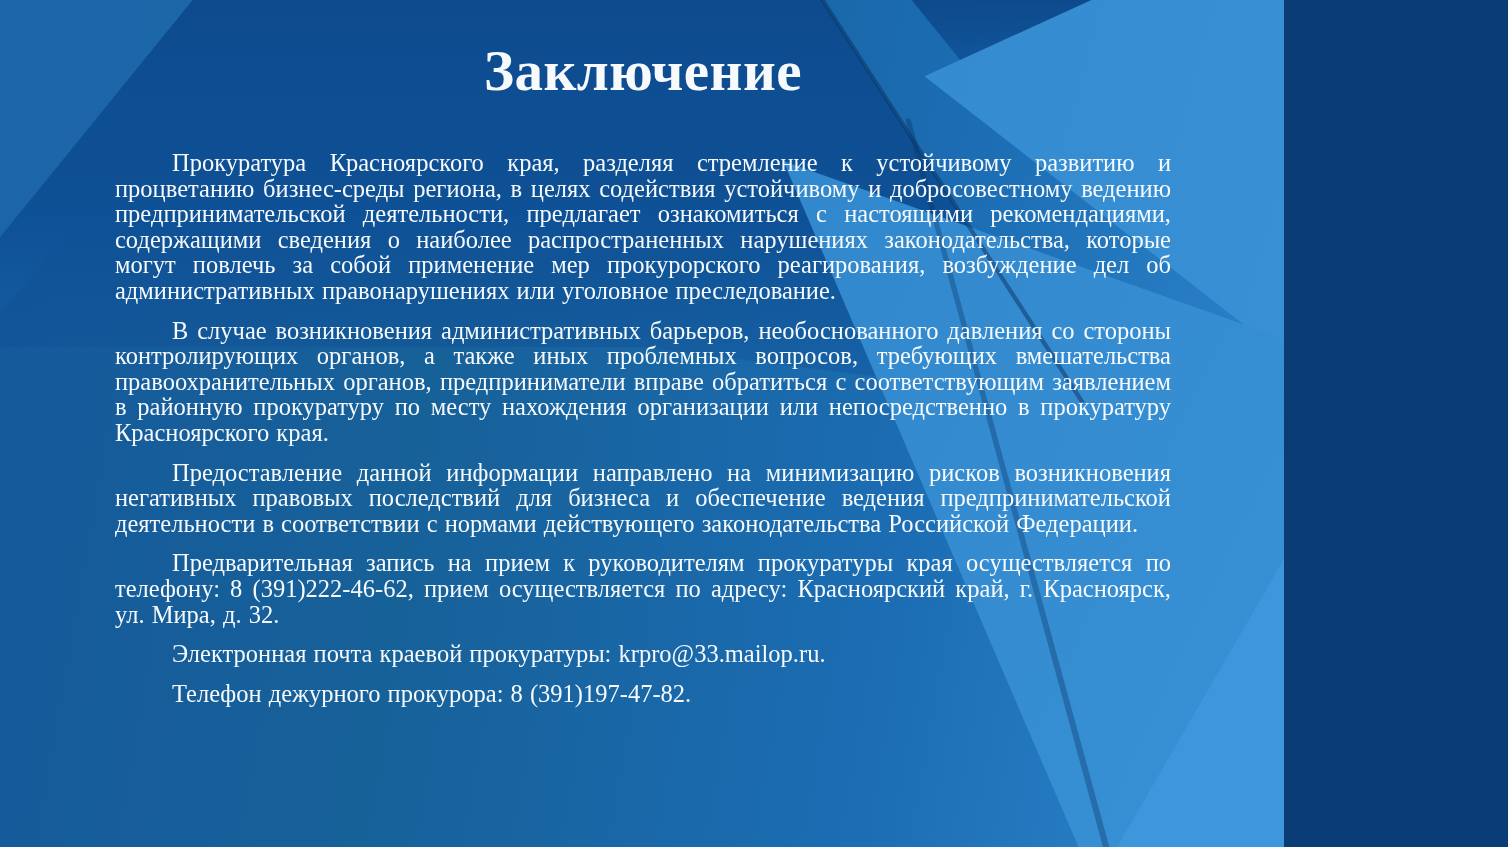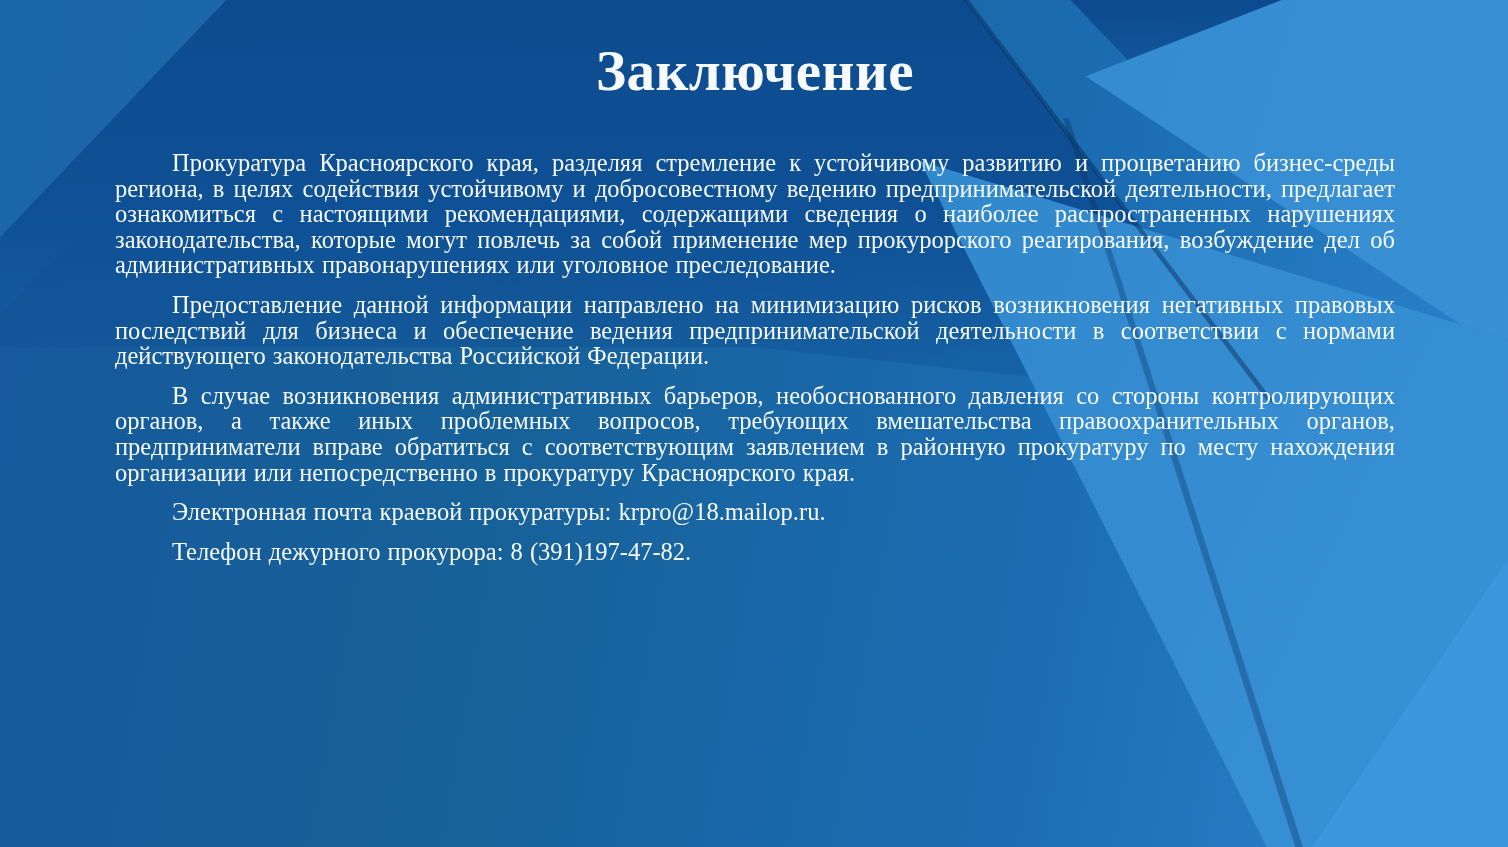--- a/index.html
+++ b/index.html
@@ -2,21 +2,21 @@
 <html lang="ru" style="--base-left: #15599c; --base-mid: #1b6cb2; --base-right: #2e86cd; --dark-facet: #0d4b8e; --light-facet: #2c82c6; --bright-facet: #3e97dc; --text: #f6fafd;"><head>
 <meta charset="utf-8">
 <style>
   html, body {
     margin: 0;
     padding: 0;
     background: #0a3d75;
   }
   .slide {
     position: relative;
-    width: 1508px;
+    width: 1284px;
     height: 847px;
     overflow: hidden;
     font-family: "Liberation Serif", "DejaVu Serif", serif;
     background: linear-gradient(100deg,
       var(--base-left, #15599c) 0%,
       #176199 35%,
       var(--base-mid, #1b6cb2) 68%,
       var(--base-right, #2e86cd) 100%);
   }
   .bg, .facet, .crease {
@@ -107,18 +107,19 @@
     <div class="facet f-light-top"></div>
     <div class="facet f-light-mid"></div>
     <div class="facet f-bright"></div>
     <div class="crease c1"></div>
     <div class="crease c2"></div>
   </div>
 
   <div class="content">
     <h1 class="title">Заключение</h1>
     <p>Прокуратура Красноярского края, разделяя стремление к устойчивому развитию и процветанию бизнес-среды региона, в целях содействия устойчивому и добросовестному ведению предпринимательской деятельности, предлагает ознакомиться с настоящими рекомендациями, содержащими сведения о наиболее распространенных нарушениях законодательства, которые могут повлечь за собой применение мер прокурорского реагирования, возбуждение дел об административных правонарушениях или уголовное преследование.</p>
+    <p>В случае возникновения административных барьеров, необоснованного давления со стороны контролирующих органов, а также иных проблемных вопросов, требующих вмешательства правоохранительных органов, предприниматели вправе обратиться с соответствующим заявлением в районную прокуратуру по месту нахождения организации или непосредственно в прокуратуру Красноярского края.</p>
     <p>Предоставление данной информации направлено на минимизацию рисков возникновения негативных правовых последствий для бизнеса и обеспечение ведения предпринимательской деятельности в соответствии с нормами действующего законодательства Российской Федерации.</p>
-    <p>В случае возникновения административных барьеров, необоснованного давления со стороны контролирующих органов, а также иных проблемных вопросов, требующих вмешательства правоохранительных органов, предприниматели вправе обратиться с соответствующим заявлением в районную прокуратуру по месту нахождения организации или непосредственно в прокуратуру Красноярского края.</p>
-    <p>Электронная почта краевой прокуратуры: krpro@18.mailop.ru.</p>
+    <p>Предварительная запись на прием к руководителям прокуратуры края осуществляется по телефону: 8 (391)222-46-62, прием осуществляется по адресу: Красноярский край, г. Красноярск, ул. Мира, д. 32.</p>
+    <p>Электронная почта краевой прокуратуры: krpro@33.mailop.ru.</p>
     <p>Телефон дежурного прокурора: 8 (391)197-47-82.</p>
   </div>
 </div>
 
 </body></html>

